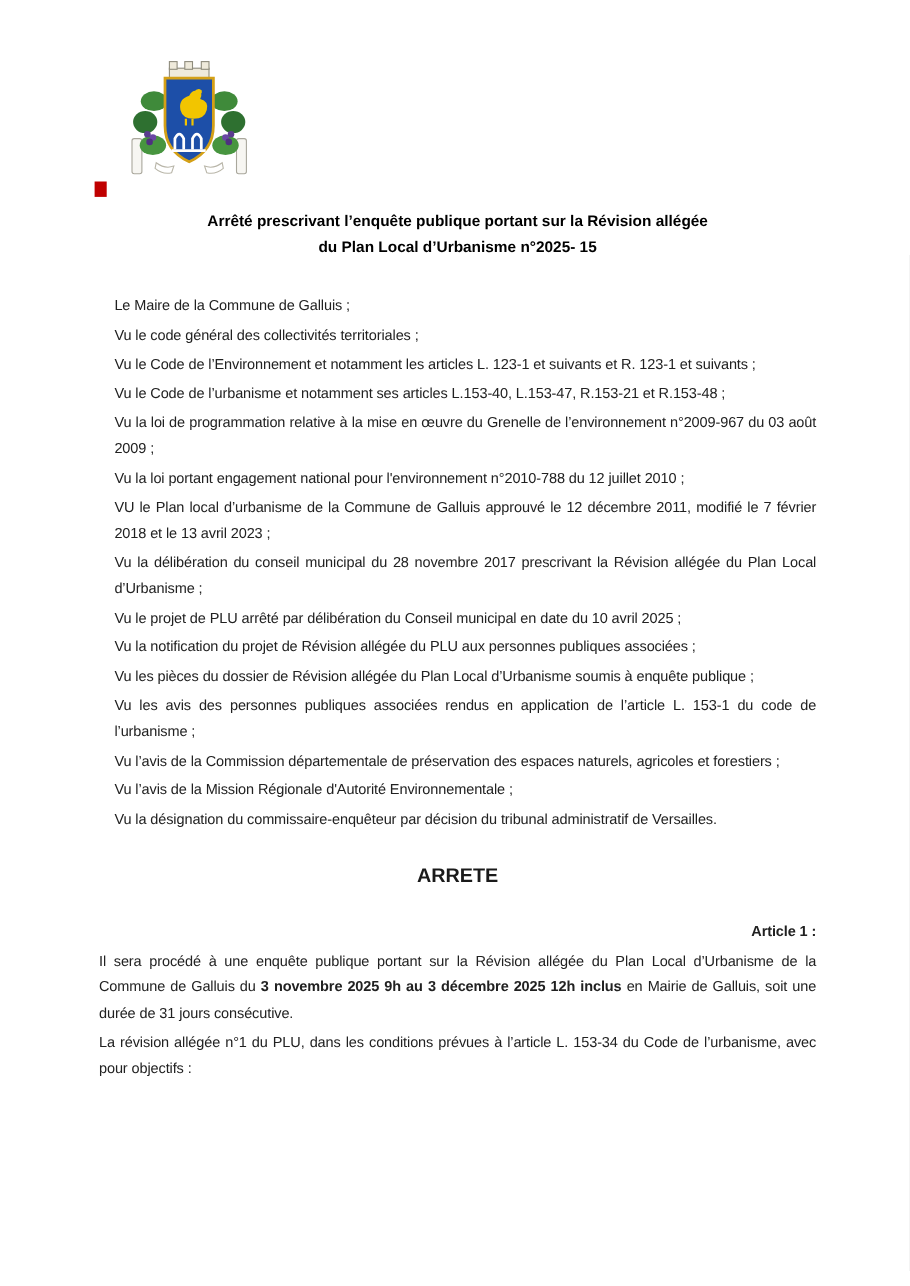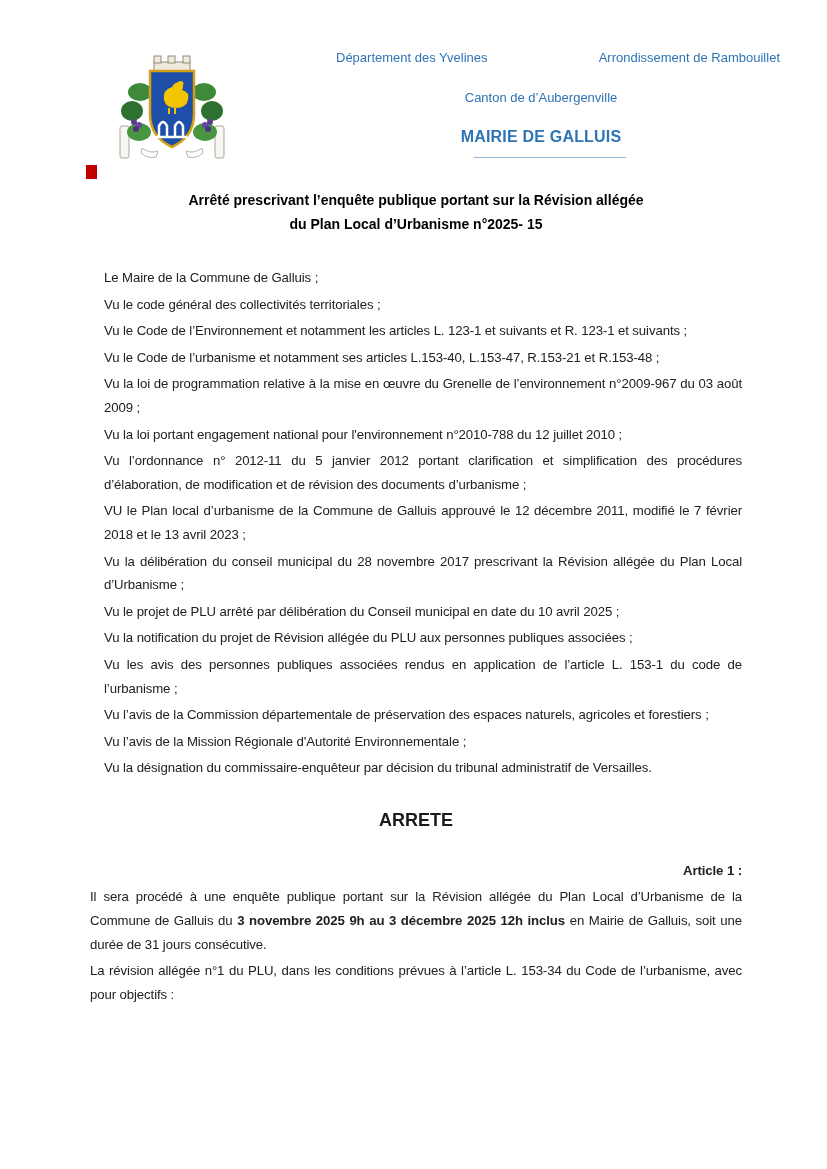--- a/index.html
+++ b/index.html
@@ -83,49 +83,40 @@
       <line x1="63" y1="54" x2="63" y2="60" stroke="#f2c500" stroke-width="2"></line>
 
       <path d="M47 82 L47 72 Q51 64 55 72 L55 82 M63 82 L63 72 Q67 64 71 72 L71 82" fill="none" stroke="#ffffff" stroke-width="2.5"></path>
       <line x1="44" y1="83" x2="75" y2="83" stroke="#ffffff" stroke-width="2.5"></line>
 
       <path d="M30 94 q8 6 16 3 l-2 6 q-8 2 -15 -4 z" fill="#ffffff" stroke="#b9b6a9" stroke-width="1"></path>
       <path d="M90 94 q-8 6 -16 3 l2 6 q8 2 15 -4 z" fill="#ffffff" stroke="#b9b6a9" stroke-width="1"></path>
     </svg>
   </div>
 
-  <div class="header-text">
-    <div class="header-row">
-      <span>Département des Yvelines</span>
-      <span>Arrondissement de Rambouillet</span>
-    </div>
-    <div class="header-canton">Canton de d’Aubergenville</div>
-    <div class="header-mairie">MAIRIE DE GALLUIS</div>
-    <div class="header-underline">_____________________</div>
-  </div>
 
   <div class="content">
 
     <div class="doc-title">
       <div>Arrêté prescrivant l’enquête publique portant sur la Révision allégée</div>
       <div>du Plan Local d’Urbanisme n°2025- 15</div>
     </div>
 
     <div class="body-text">
       <p>Le Maire de la Commune de Galluis ;</p>
       <p>Vu le code général des collectivités territoriales ;</p>
       <p>Vu le Code de l’Environnement et notamment les articles L. 123-1 et suivants et R. 123-1 et suivants ;</p>
       <p>Vu le Code de l’urbanisme et notamment ses articles L.153-40, L.153-47, R.153-21 et R.153-48 ;</p>
       <p>Vu la loi de programmation relative à la mise en œuvre du Grenelle de l’environnement n°2009-967 du 03 août 2009 ;</p>
       <p>Vu la loi portant engagement national pour l'environnement n°2010-788 du 12 juillet 2010 ;</p>
-      <p>Vu l’ordonnance n° 2012-11 du 5 janvier 2012 portant clarification et simplification des procédures d’élaboration, de modification et de révision des documents d’urbanisme ;</p>
       <p>VU le Plan local d’urbanisme de la Commune de Galluis approuvé le 12 décembre 2011, modifié le 7 février 2018 et le 13 avril 2023 ;</p>
       <p>Vu la délibération du conseil municipal du 28 novembre 2017 prescrivant la Révision allégée du Plan Local d’Urbanisme ;</p>
       <p>Vu le projet de PLU arrêté par délibération du Conseil municipal en date du 10 avril 2025 ;</p>
       <p>Vu la notification du projet de Révision allégée du PLU aux personnes publiques associées ;</p>
+      <p>Vu les pièces du dossier de Révision allégée du Plan Local d’Urbanisme soumis à enquête publique ;</p>
       <p>Vu les avis des personnes publiques associées rendus en application de l’article L. 153-1 du code de l’urbanisme ;</p>
       <p>Vu l’avis de la Commission départementale de préservation des espaces naturels, agricoles et forestiers ;</p>
       <p>Vu l’avis de la Mission Régionale d'Autorité Environnementale ;</p>
       <p>Vu la désignation du commissaire-enquêteur par décision du tribunal administratif de Versailles.</p>
     </div>
 
     <div class="arrete-heading">ARRETE</div>
 
     <div class="article">
       <p class="article-heading">Article 1 :</p>

